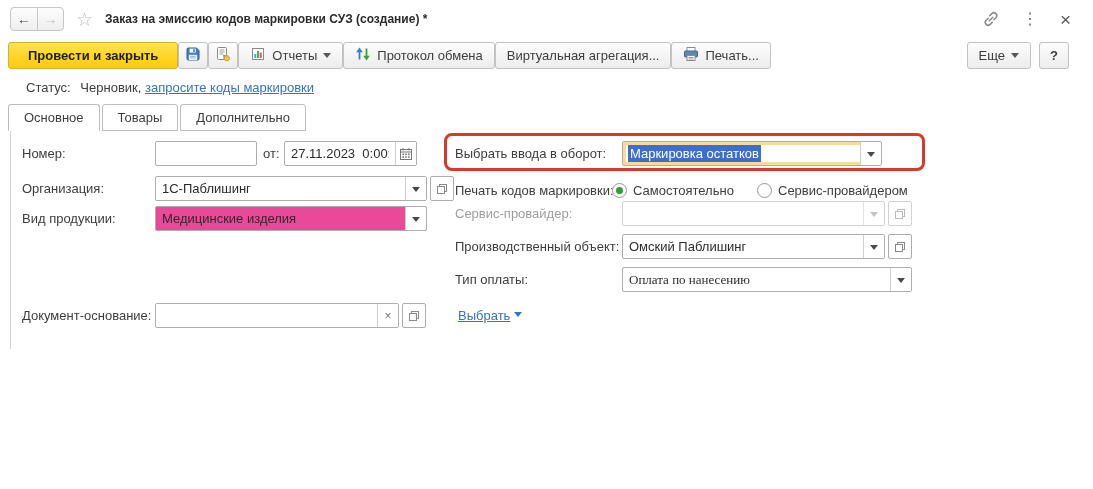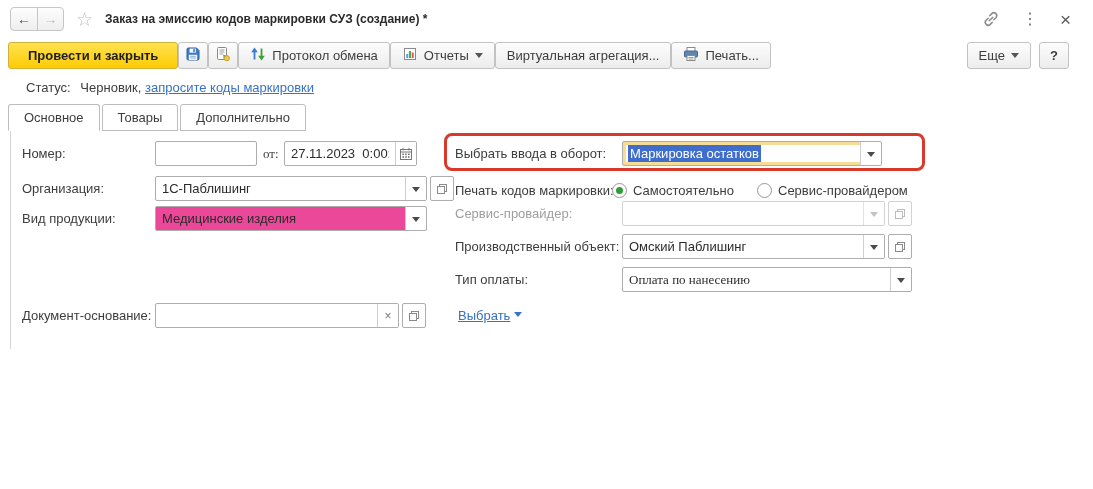--- a/index.html
+++ b/index.html
@@ -114,40 +114,40 @@
         <line x1="4.5" y1="8" x2="8" y2="8" stroke="#9c9c9c"></line>
         <path d="M8.2 8.6l5 2.1-4.4 2.6z" fill="#35a33a"></path>
         <circle cx="11.8" cy="12.2" r="2.6" fill="#f2c94c" stroke="#c9a227"></circle>
       </svg>
     </span>
   </button>
 
   <button class="btn">
     <span>
       <svg width="16" height="16" viewBox="0 0 16 16">
+        <rect x="2.5" y="2.5" width="11" height="11" fill="#fff" stroke="#8a8a8a"></rect>
+        <rect x="4.3" y="8" width="2" height="4" fill="#4aa3e0"></rect>
+        <rect x="7" y="5" width="2" height="7" fill="#49b04f"></rect>
+        <rect x="9.7" y="6.5" width="2" height="5.5" fill="#e2574c"></rect>
+      </svg>
+    </span>
+    <span>Отчеты</span>
+    <span class="caret"></span>
+  </button>
+
+  <button class="btn">
+    <span>
+      <svg width="16" height="16" viewBox="0 0 16 16">
         <rect x="3.6" y="5.5" width="1.8" height="8" fill="#3b7bd0"></rect>
         <path d="M1.2 6.2L4.5 1.6l3.3 4.6z" fill="#3b7bd0"></path>
         <rect x="10.6" y="2.5" width="1.8" height="8" fill="#3aa23a"></rect>
         <path d="M8.2 9.8l3.3 4.6 3.3-4.6z" fill="#3aa23a"></path>
       </svg>
     </span>
     <span>Протокол обмена</span>
-  </button>
-
-  <button class="btn">
-    <span>
-      <svg width="16" height="16" viewBox="0 0 16 16">
-        <rect x="2.5" y="2.5" width="11" height="11" fill="#fff" stroke="#8a8a8a"></rect>
-        <rect x="4.3" y="8" width="2" height="4" fill="#4aa3e0"></rect>
-        <rect x="7" y="5" width="2" height="7" fill="#49b04f"></rect>
-        <rect x="9.7" y="6.5" width="2" height="5.5" fill="#e2574c"></rect>
-      </svg>
-    </span>
-    <span>Отчеты</span>
-    <span class="caret"></span>
   </button>
 
   <button class="btn">Виртуальная агрегация...</button>
 
   <button class="btn">
     <span>
       <svg width="16" height="16" viewBox="0 0 16 16">
         <rect x="4" y="1.5" width="8" height="4" fill="#fff" stroke="#8a8a8a"></rect>
         <rect x="1.5" y="5" width="13" height="6" rx="1" fill="#5e87b0" stroke="#44678c"></rect>
         <rect x="4" y="9.5" width="8" height="5" fill="#fff" stroke="#8a8a8a"></rect>
@@ -179,21 +179,21 @@
   <div class="tab">Дополнительно</div>
 </div>
 
 <div class="form">
   <div class="group-line"></div>
 
   <div class="lbl" style="left:22px; top:10px;">Номер:</div>
   <div class="fld" style="left:155px; top:10px; width:102px;">
     <input value="" style="">
   </div>
-  <div class="lbl" style="left:263px; top:10px;font-family:Liberation Serif, serif;">от:</div>
+  <div class="lbl" style="left:263px; top:10px;">от:</div>
   <div class="fld" style="left:284px; top:10px; width:133px;">
     <input value="27.11.2023  0:00:00" style="">
     <span class="dd">
       <svg width="14" height="14" viewBox="0 0 14 14">
         <rect x="1.5" y="2.5" width="11" height="10" fill="#fff" stroke="#767676"></rect>
         <line x1="1.5" y1="5" x2="12.5" y2="5" stroke="#767676"></line>
         <line x1="4" y1="1" x2="4" y2="3.5" stroke="#767676"></line>
         <line x1="10" y1="1" x2="10" y2="3.5" stroke="#767676"></line>
         <g fill="#767676">
           <rect x="3.4" y="6.5" width="1.6" height="1.6"></rect>

